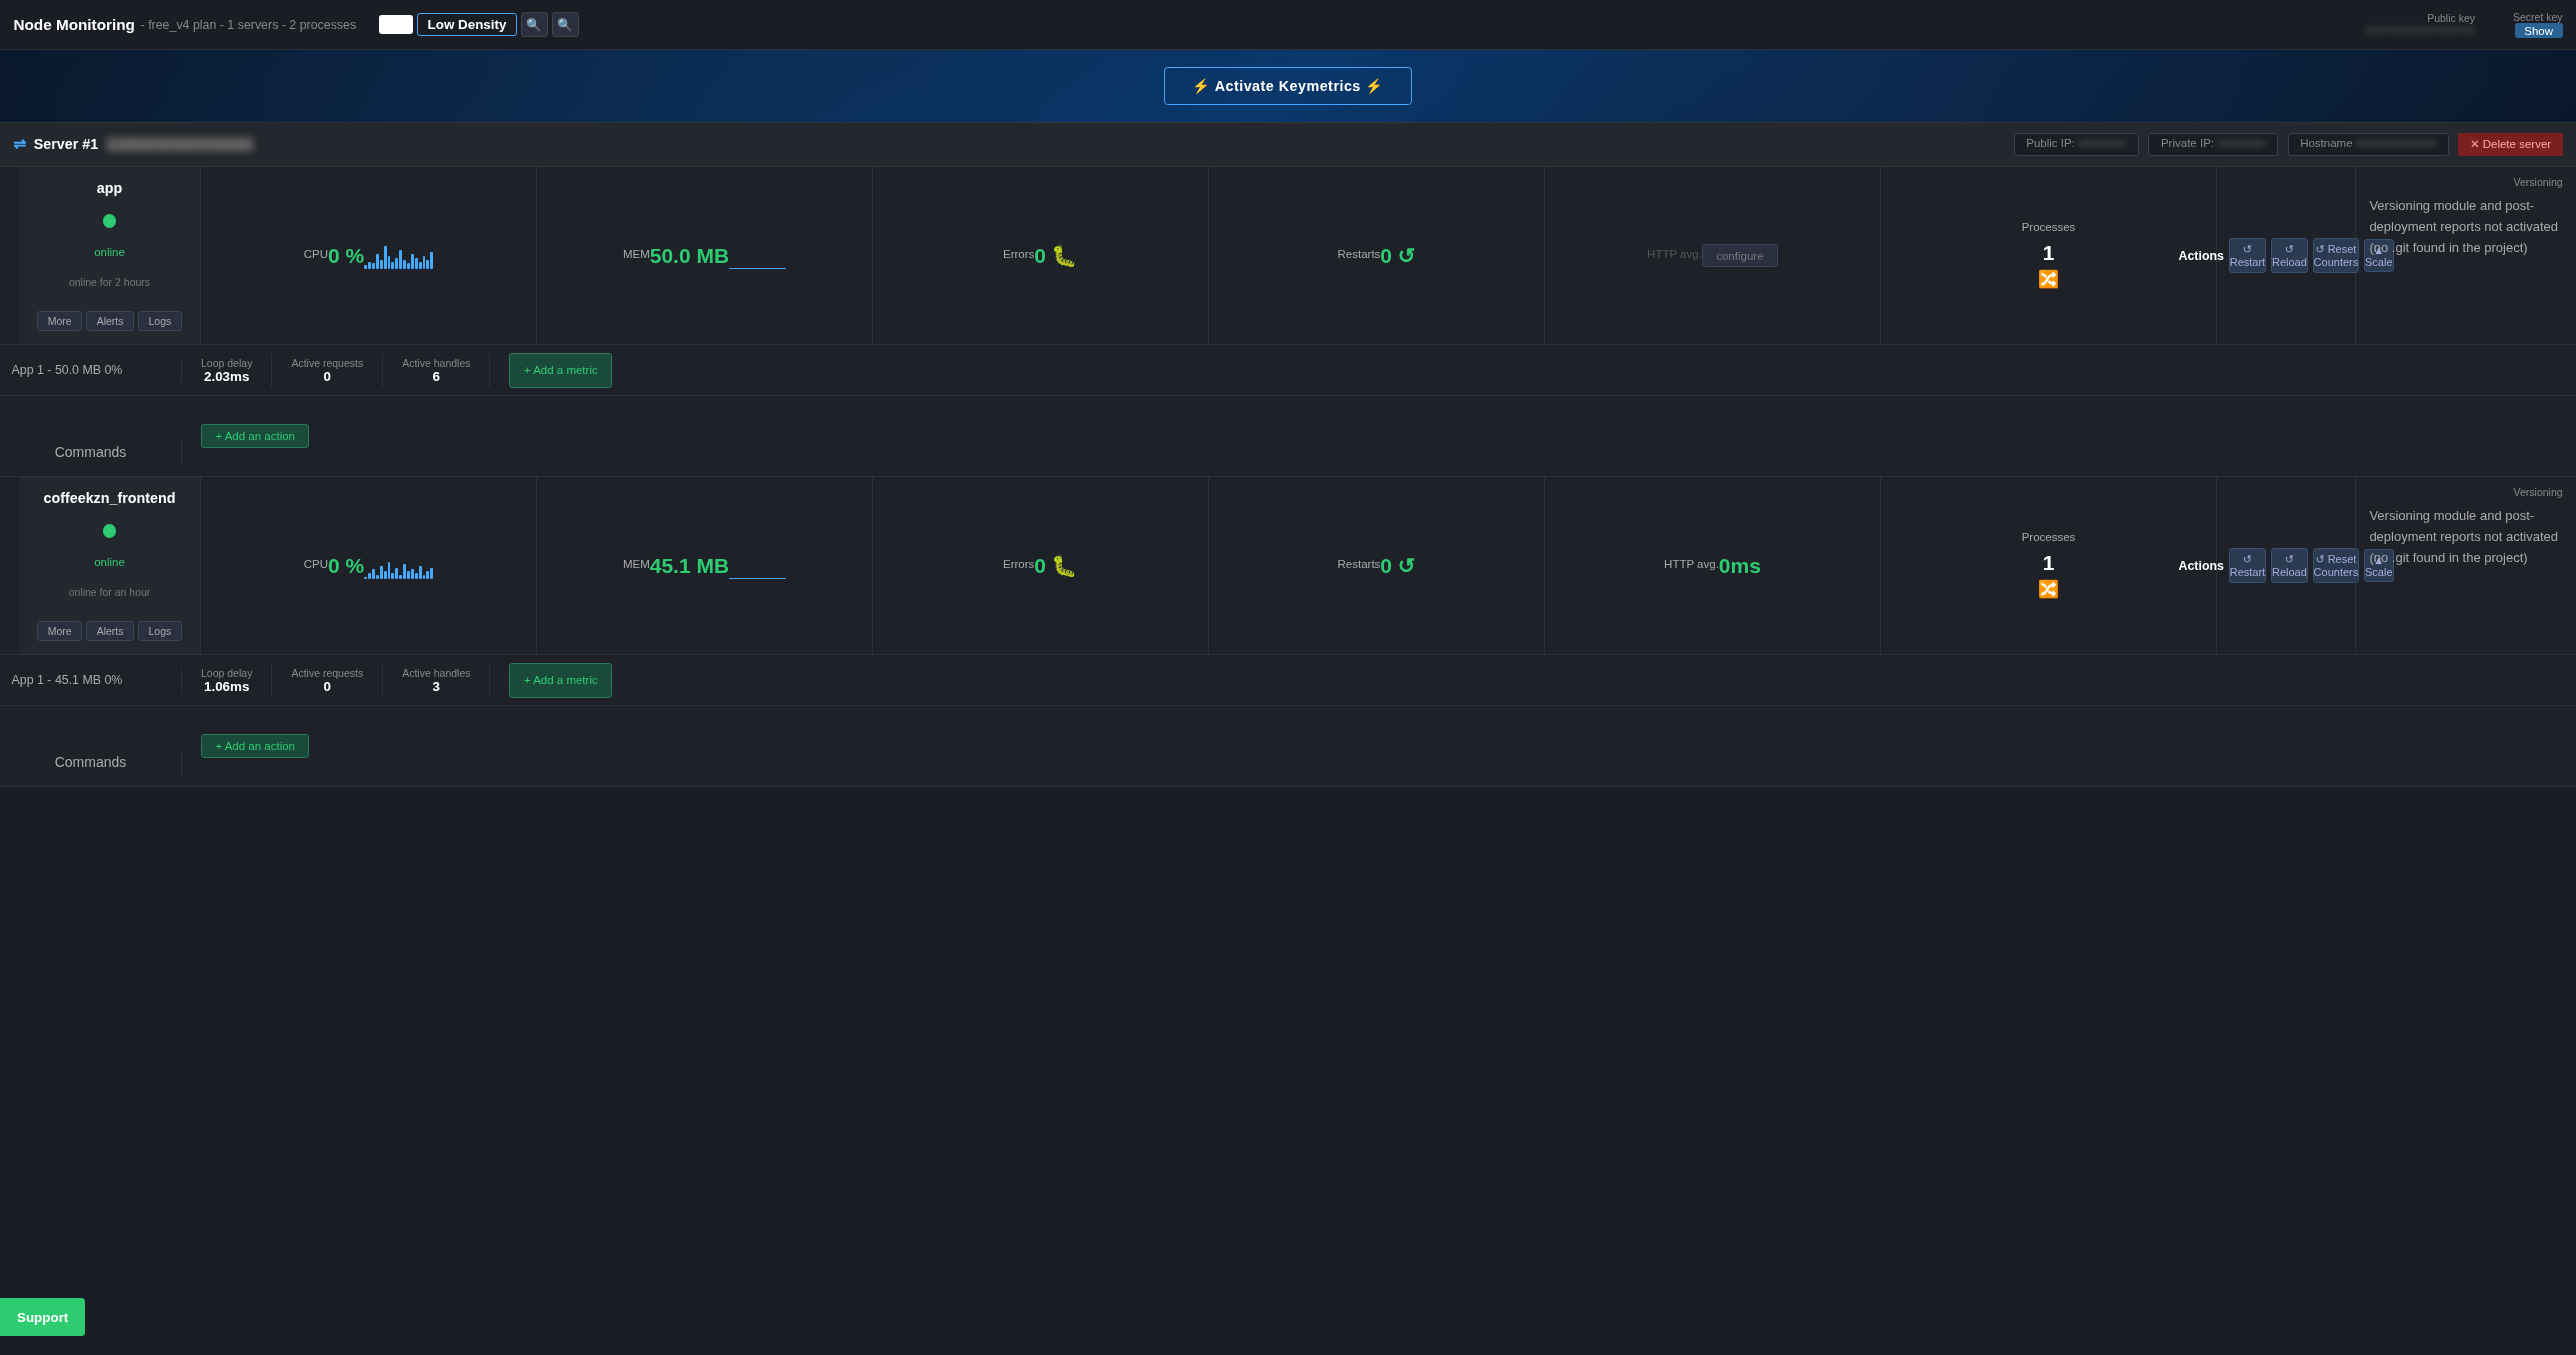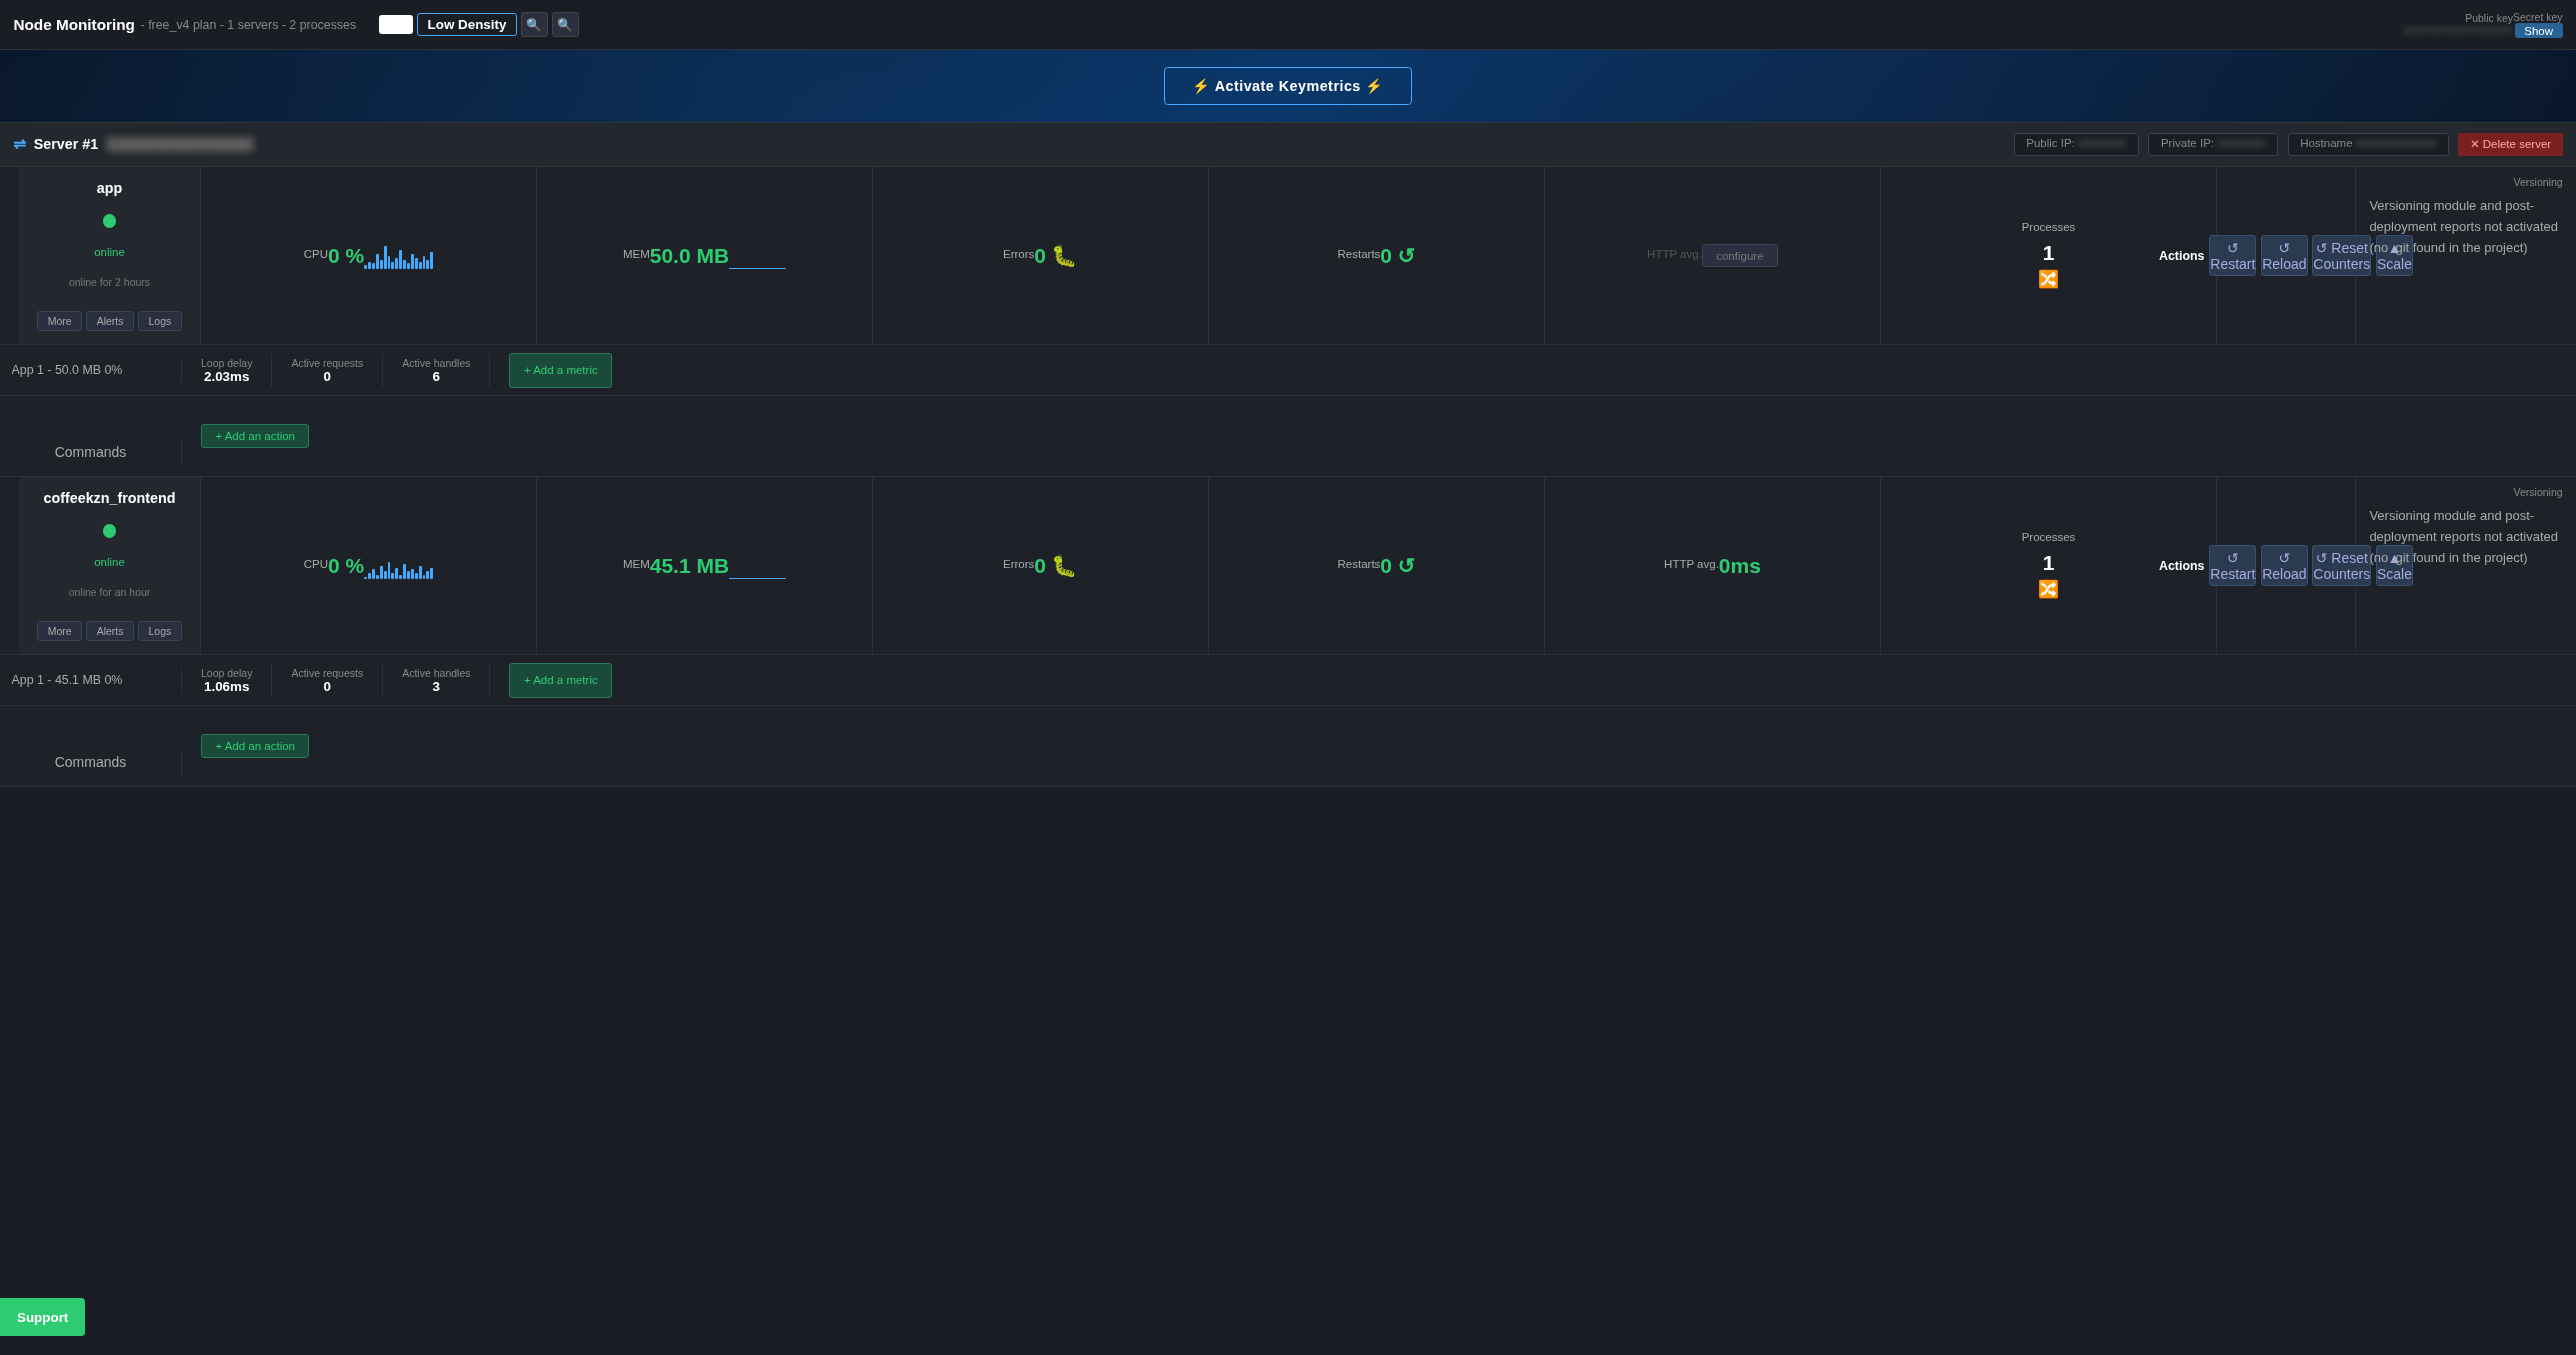--- a/index.html
+++ b/index.html
@@ -63,20 +63,21 @@
       cursor: pointer;
       border-radius: 2.9px;
       font-size: 12.4px;
       display: flex;
       align-items: center;
       justify-content: center;
     }
     .header-right {
       margin-left: auto;
       display: flex;
+      gap: 38px;
       align-items: center;
     }
     .key-section {
       display: flex;
       flex-direction: column;
       align-items: flex-end;
     }
     .key-label {
       color: #888;
       font-size: 10.5px;
@@ -305,21 +306,21 @@
       font-size: 12.4px;
       font-weight: bold;
     }
     .action-btn {
       background: #2a3a50;
       border: 1px solid #3a5070;
       color: #aad;
       padding: 3.8px 0;
       width: 113px;
       cursor: pointer;
-      font-size: 14px;
+      font-size: 11px;
       border-radius: 2.9px;
       text-align: center;
     }
     .versioning-cell {
       width: 220px;
       min-width: 220px;
       display: flex;
       flex-direction: column;
       align-items: flex-start;
       justify-content: flex-start;

